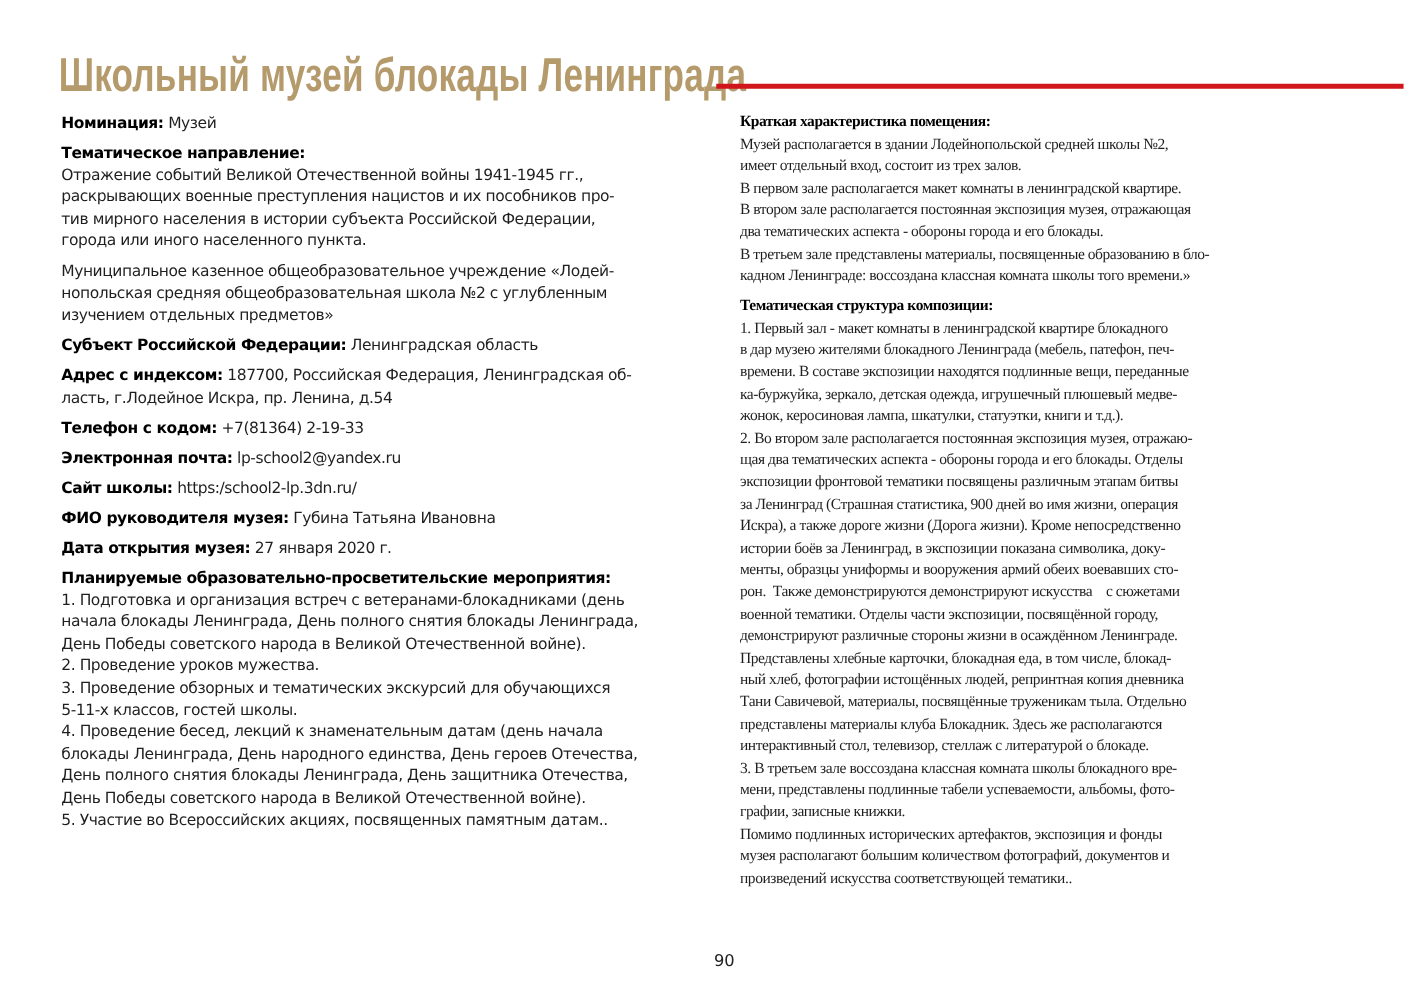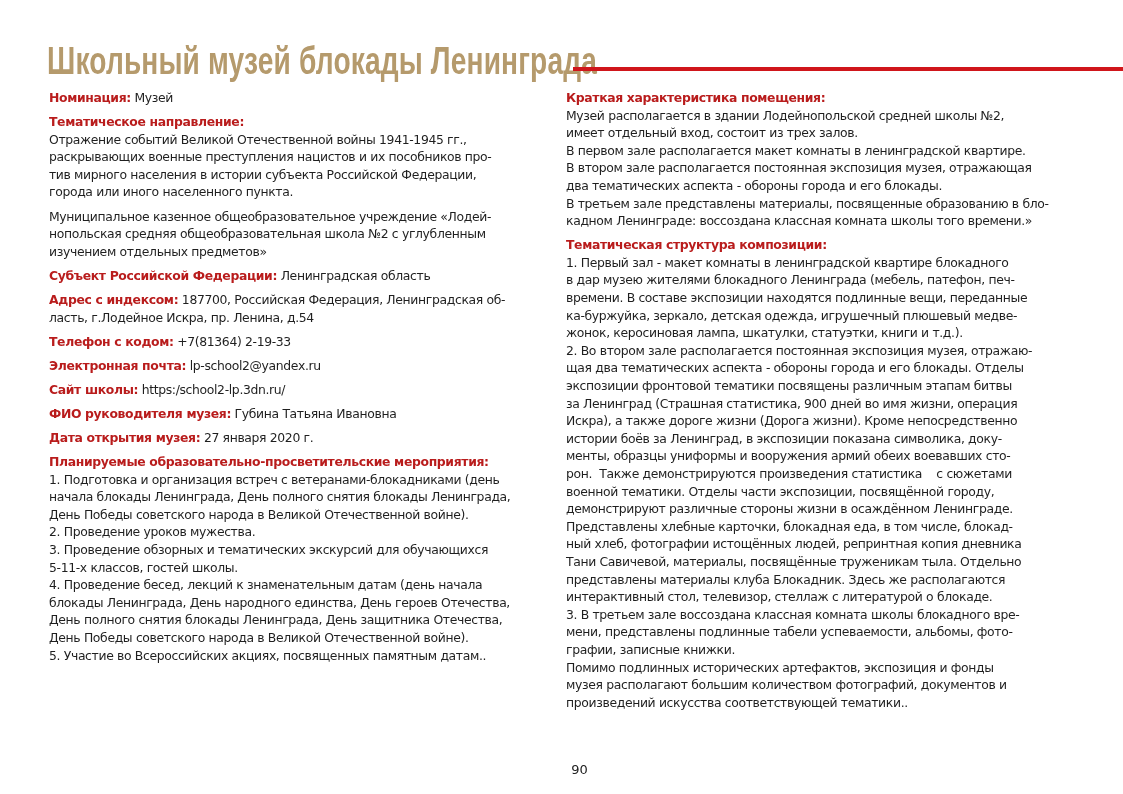--- a/index.html
+++ b/index.html
@@ -15,23 +15,23 @@
     letter-spacing: 0.2px;
   }
   .rule {
     position: absolute; left: 573px; top: 67px; width: 550px; height: 4px; background: #d0161b;
   }
   .col {
     position: absolute; top: 89px; font-size: 12.4px; line-height: 17.6px;
     font-family: "DejaVu Sans", sans-serif; letter-spacing: -0.35px; color: #1f1f1f;
   }
   .col-left { left: 49px; width: 510px; }
-  .col-right { left: 566px; width: 490px; }
+  .col-right { left: 592px; width: 490px; font-family: Liberation Serif, serif; }
   .field { margin: 0 0 6.5px 0; }
-  .label { font-weight: bold; color: #b91c1c; }
+  .label { font-weight: bold; color: #000000; }
   .line { display: block; white-space: nowrap; }
   .page-number {
     position: absolute; left: 0; width: 1123px; top: 762px; text-align: center;
     font-size: 13px; color: #222; padding-left: 18px;
   }
 </style>
 </head>
 <body>
 
 <h1 class="title">Школьный музей блокады Ленинграда</h1>
@@ -128,21 +128,21 @@
     <span class="line">времени. В составе экспозиции находятся подлинные вещи, переданные</span>
     <span class="line">ка-буржуйка, зеркало, детская одежда, игрушечный плюшевый медве-</span>
     <span class="line">жонок, керосиновая лампа, шкатулки, статуэтки, книги и т.д.).</span>
     <span class="line">2. Во втором зале располагается постоянная экспозиция музея, отражаю-</span>
     <span class="line">щая два тематических аспекта - обороны города и его блокады. Отделы</span>
     <span class="line">экспозиции фронтовой тематики посвящены различным этапам битвы</span>
     <span class="line">за Ленинград (Страшная статистика, 900 дней во имя жизни, операция</span>
     <span class="line">Искра), а также дороге жизни (Дорога жизни). Кроме непосредственно</span>
     <span class="line">истории боёв за Ленинград, в экспозиции показана символика, доку-</span>
     <span class="line">менты, образцы униформы и вооружения армий обеих воевавших сто-</span>
-    <span class="line" style="white-space: pre;">рон.  Также демонстрируются произведения статистика    с сюжетами</span>
+    <span class="line" style="white-space: pre;">рон.  Также демонстрируются демонстрируют искусства    с сюжетами</span>
     <span class="line">военной тематики. Отделы части экспозиции, посвящённой городу,</span>
     <span class="line">демонстрируют различные стороны жизни в осаждённом Ленинграде.</span>
     <span class="line">Представлены хлебные карточки, блокадная еда, в том числе, блокад-</span>
     <span class="line">ный хлеб, фотографии истощённых людей, репринтная копия дневника</span>
     <span class="line">Тани Савичевой, материалы, посвящённые труженикам тыла. Отдельно</span>
     <span class="line">представлены материалы клуба Блокадник. Здесь же располагаются</span>
     <span class="line">интерактивный стол, телевизор, стеллаж с литературой о блокаде.</span>
     <span class="line">3. В третьем зале воссоздана классная комната школы блокадного вре-</span>
     <span class="line">мени, представлены подлинные табели успеваемости, альбомы, фото-</span>
     <span class="line">графии, записные книжки.</span>

